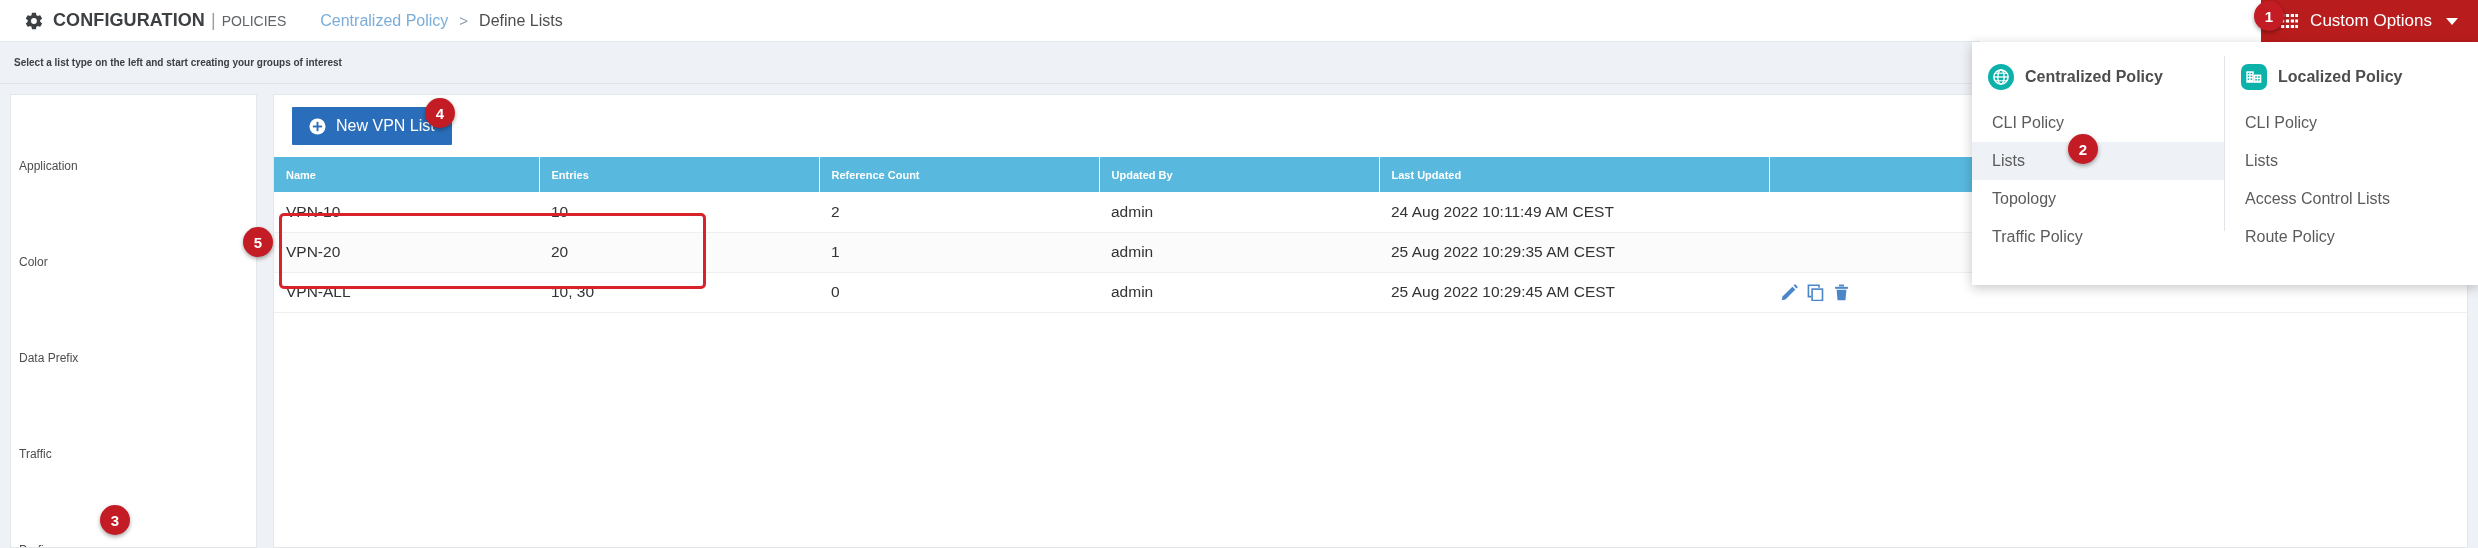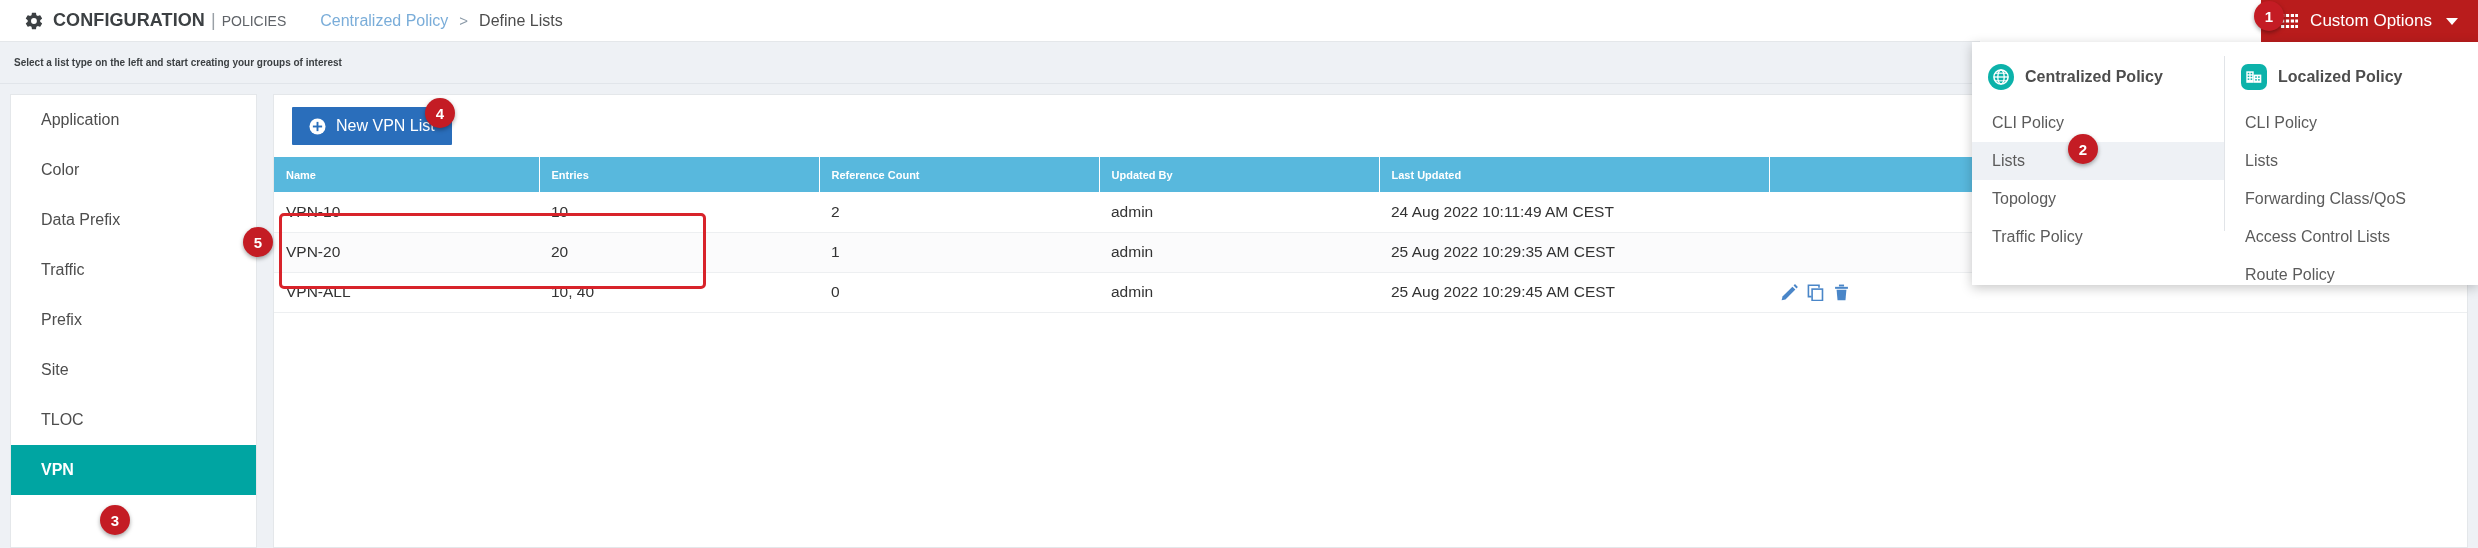--- a/index.html
+++ b/index.html
@@ -78,24 +78,25 @@
   .type-panel {
     position: absolute; left: 10px; top: 10px;
     width: 247px; height: 454px;
     background: #ffffff;
     border: 1px solid #e4e7ea;
     overflow: hidden;
   }
   .type-item {
     height: 50px;
     display: flex; align-items: center;
-    padding-left: 30px;
-    font-size: 16px; color: #4d4d4d;
+    padding-left: 8px;
+    font-size: 12px; color: #4d4d4d;
     cursor: pointer;
     position: relative;
+    margin-top: 46px;
   }
   .type-item.active {
     background: #00a5a2;
     color: #ffffff;
     font-weight: bold;
   }
 
   
   .content-panel {
     position: absolute; left: 273px; top: 10px;
@@ -328,21 +329,21 @@
         <tr>
           <td>VPN-20</td>
           <td class="cell-link">20</td>
           <td>1</td>
           <td>admin</td>
           <td>25 Aug 2022 10:29:35 AM CEST</td>
           <td></td>
         </tr>
         <tr>
           <td>VPN-ALL</td>
-          <td class="cell-link">10, 40</td>
+          <td class="cell-link">10, 30</td>
           <td>0</td>
           <td>admin</td>
           <td>25 Aug 2022 10:29:45 AM CEST</td>
           <td>
             <div class="row-actions">
               <svg class="act-ico" viewBox="0 0 18 18">
                 <path fill="#4a86c8" d="M1.6 13.3L12.1 2.8l3.1 3.1L4.7 16.4l-4 .9z"></path>
                 <path fill="#4a86c8" d="M13.3 1.6l1.5-1.5 3.1 3.1-1.5 1.5z"></path>
               </svg>
               <svg class="act-ico" viewBox="0 0 18 18">
@@ -399,21 +400,20 @@
           <rect x="14.2" y="12.3" width="1.6" height="1.5"></rect>
             <rect x="17.1" y="12.3" width="1.6" height="1.5"></rect>
           <rect x="14.2" y="15.1" width="1.6" height="1.5"></rect>
             <rect x="17.1" y="15.1" width="1.6" height="1.5"></rect>
         </g>
       </svg>
       <span class="co-head-title">Localized Policy</span>
     </div>
     <div class="co-item">CLI Policy</div>
     <div class="co-item">Lists</div>
-    <div class="co-item">Forwarding Class/QoS</div>
     <div class="co-item">Access Control Lists</div>
     <div class="co-item">Route Policy</div>
   </div>
 
 </div>
 
 <div class="red-box"></div>
 <div class="marker m1">1</div>
 <div class="marker m2">2</div>
 <div class="marker m3">3</div>

